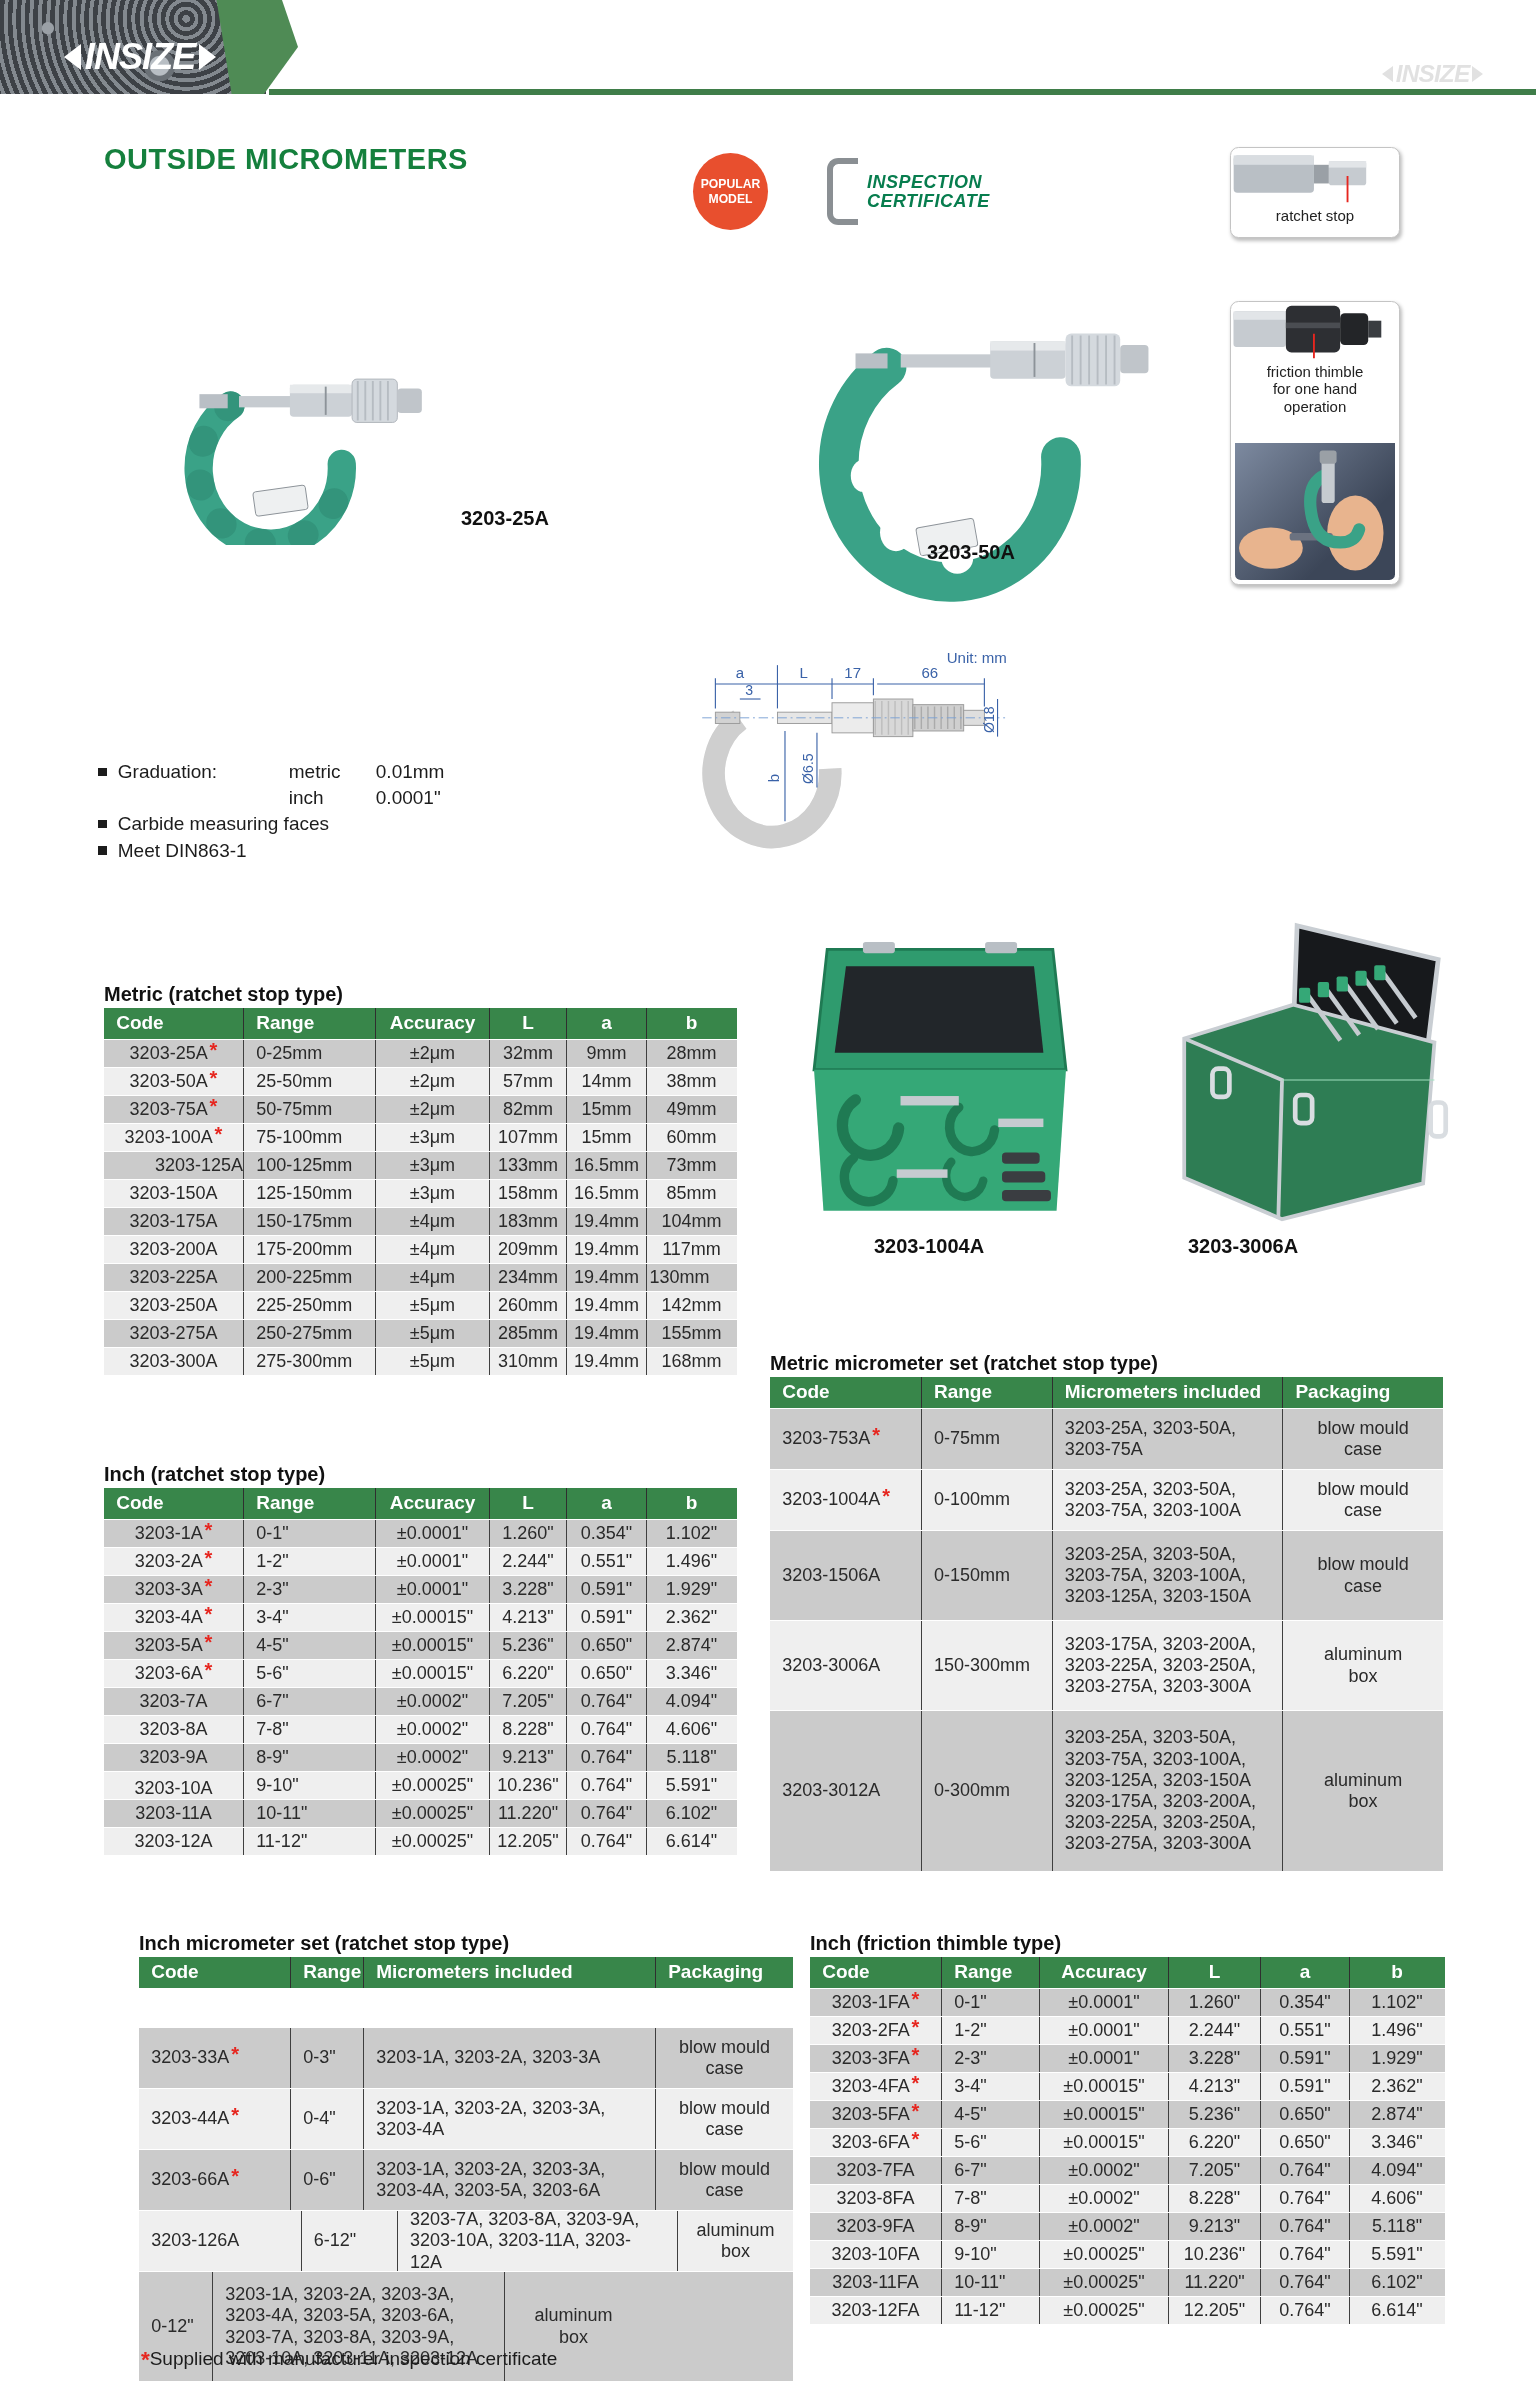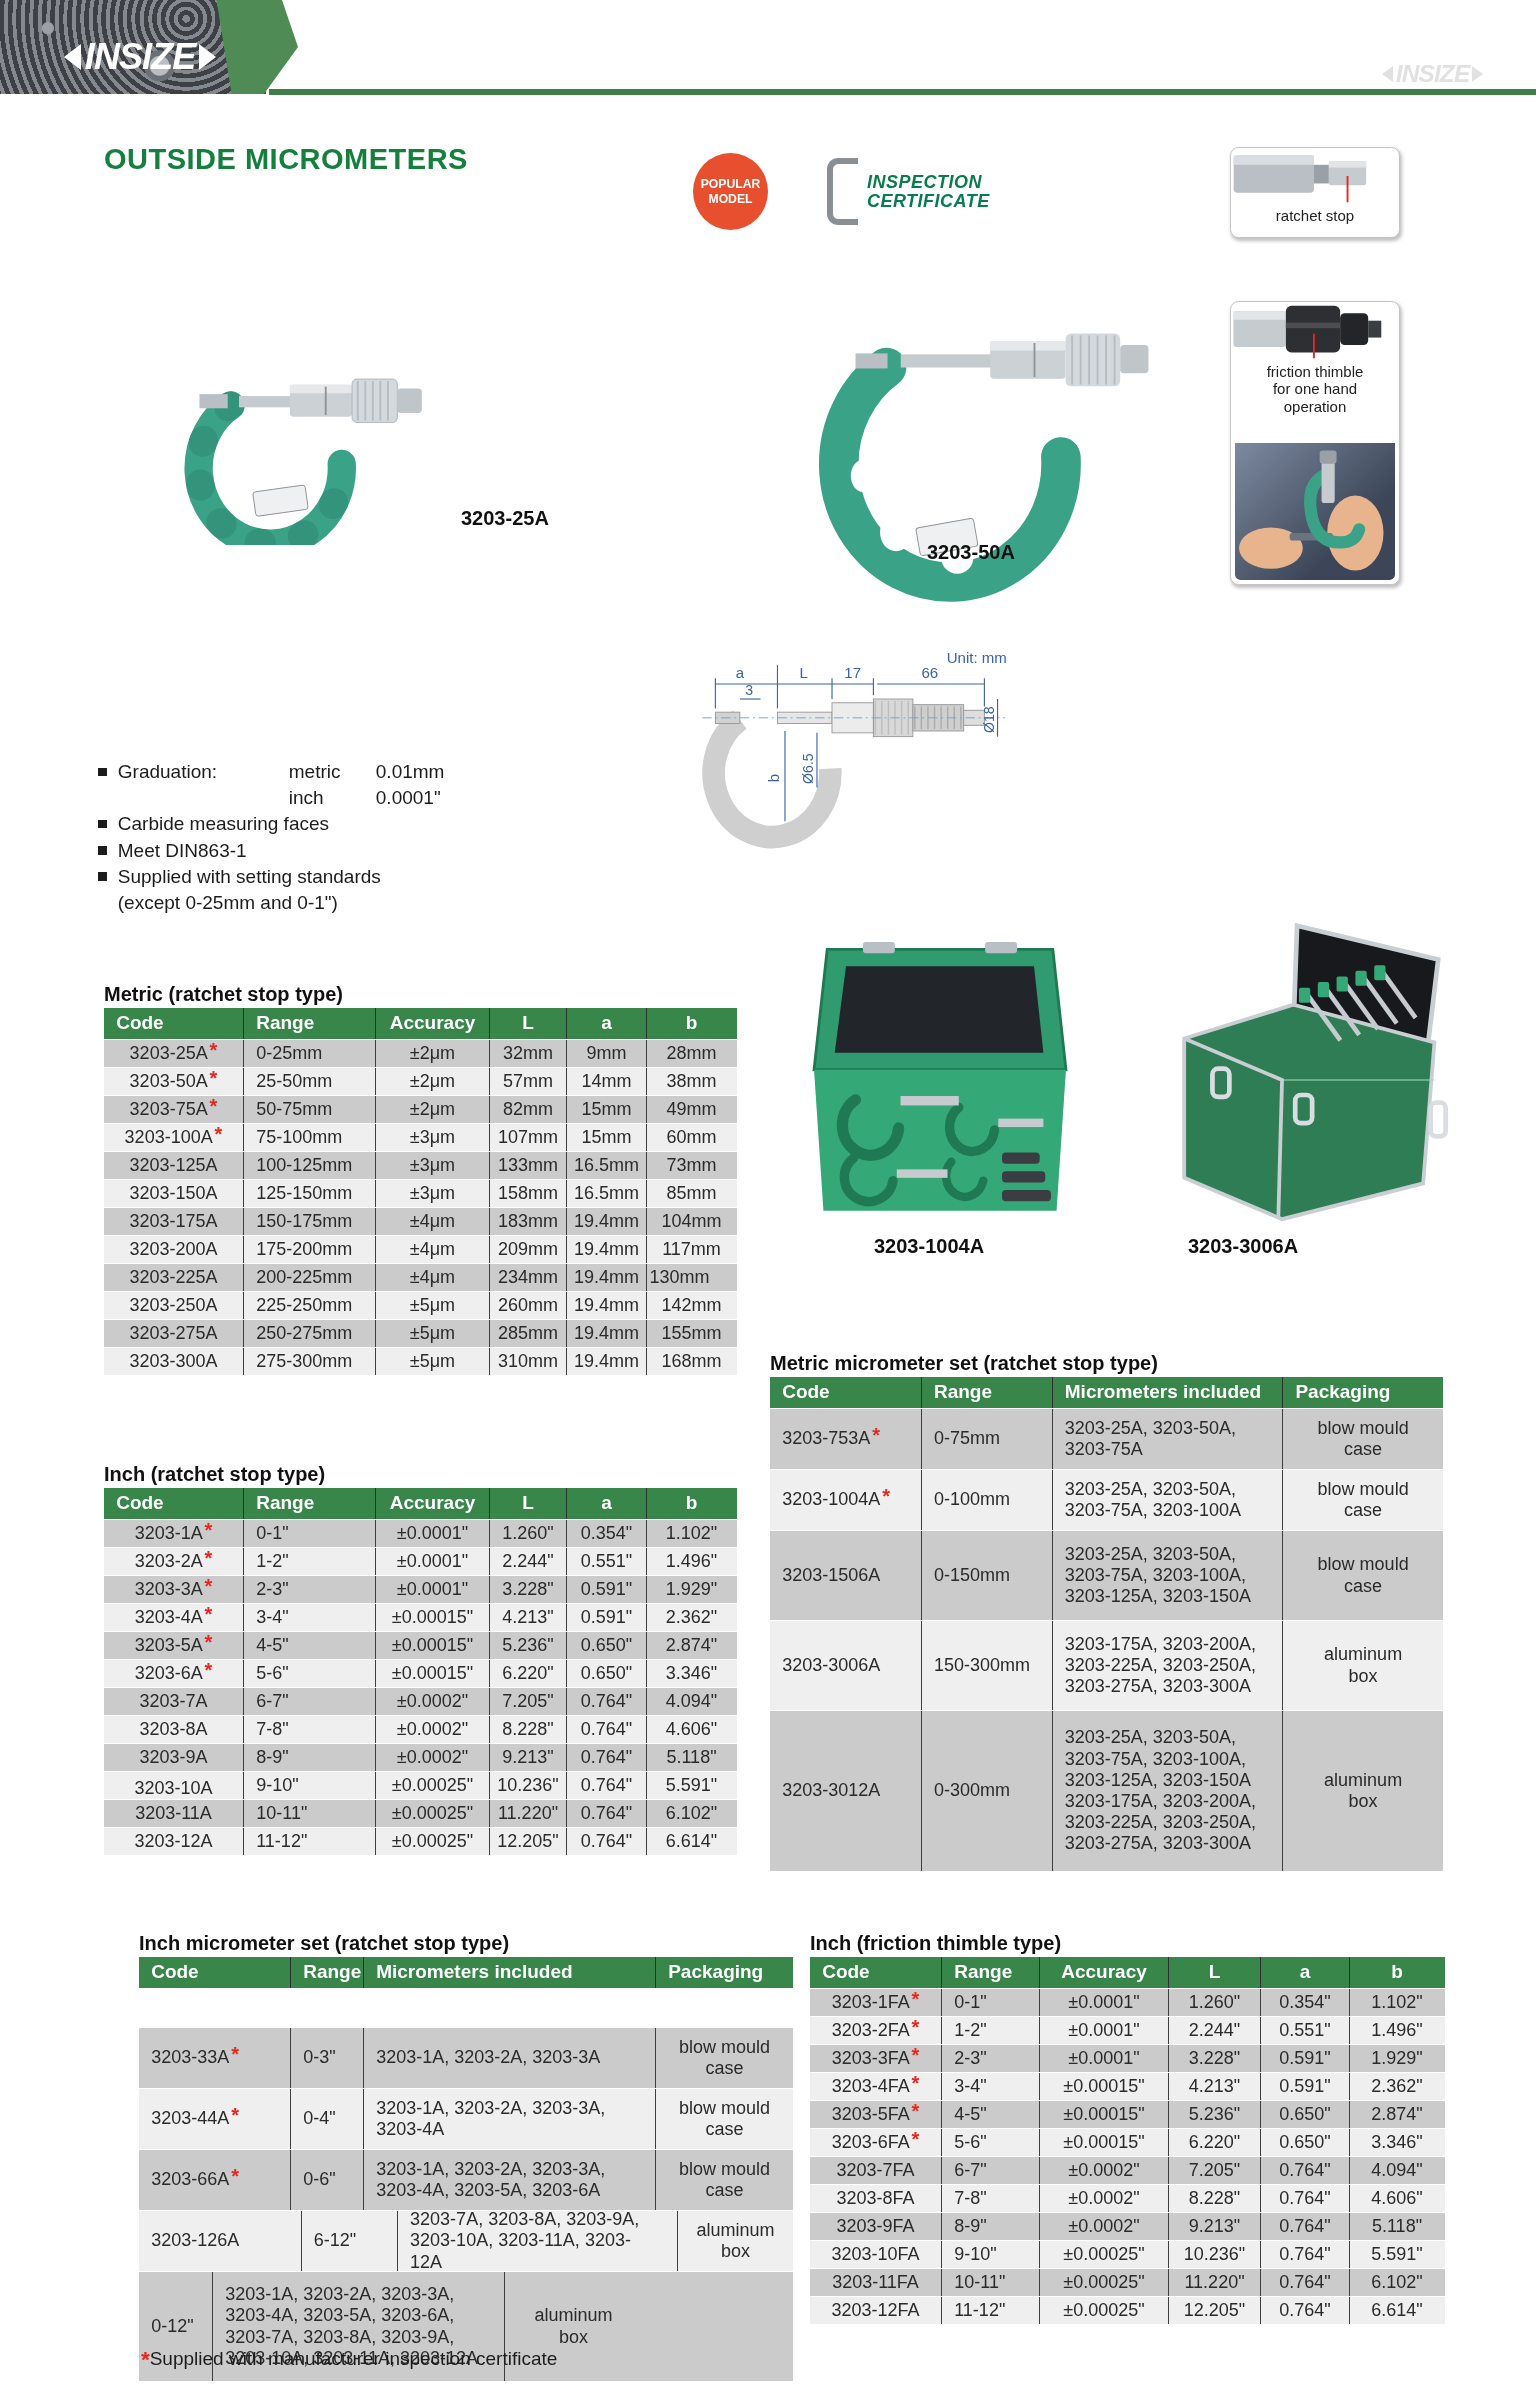--- a/index.html
+++ b/index.html
@@ -248,25 +248,20 @@
       </div>
     </div>
     <div class="feat-row">
       <span class="bullet"></span>
       <span class="feat-text">Carbide measuring faces</span>
     </div>
     <div class="feat-row">
       <span class="bullet"></span>
       <span class="feat-text">Meet DIN863-1</span>
     </div>
-    <div class="feat-row">
-      <span class="bullet"></span>
-      <span class="feat-text">Supplied with setting standards
-(except 0-25mm and 0-1")</span>
-    </div>
   </div>
 
   <div class="ttl" style="left:104px;top:983px;">Metric (ratchet stop type)</div>
   <div class="tbl spec" style="left:104px;top:1008px;width:633px;">
       <div class="trow thead">
         <div class="tcell al" style="width: 139px;">Code</div>
         <div class="tcell al" style="width: 132px;">Range</div>
         <div class="tcell ac" style="width: 114px;">Accuracy</div>
         <div class="tcell ac" style="width: 77px;">L</div>
         <div class="tcell ac" style="width: 80px;">a</div>
@@ -298,21 +293,21 @@
       </div>
       <div class="trow odd">
         <div class="tcell ac code" style="width: 139px;"><div class="cd">3203-100A</div><div class="star">*</div></div>
         <div class="tcell al" style="width: 132px;">75-100mm</div>
         <div class="tcell ac" style="width: 114px;">±3μm</div>
         <div class="tcell ac" style="width: 77px;">107mm</div>
         <div class="tcell ac" style="width: 80px;">15mm</div>
         <div class="tcell ac" style="width: 90px;">60mm</div>
       </div>
       <div class="trow even">
-        <div class="tcell ac code" style="width: 139px;"><div class="cd">3203-125A</div></div>
+        <div class="tcell ac code" style="width: 139px; justify-content: flex-end;"><div class="cd">3203-125A</div></div>
         <div class="tcell al" style="width: 132px;">100-125mm</div>
         <div class="tcell ac" style="width: 114px;">±3μm</div>
         <div class="tcell ac" style="width: 77px;">133mm</div>
         <div class="tcell ac" style="width: 80px;">16.5mm</div>
         <div class="tcell ac" style="width: 90px;">73mm</div>
       </div>
       <div class="trow odd">
         <div class="tcell ac code" style="width: 139px;"><div class="cd">3203-150A</div></div>
         <div class="tcell al" style="width: 132px;">125-150mm</div>
         <div class="tcell ac" style="width: 114px;">±3μm</div>

